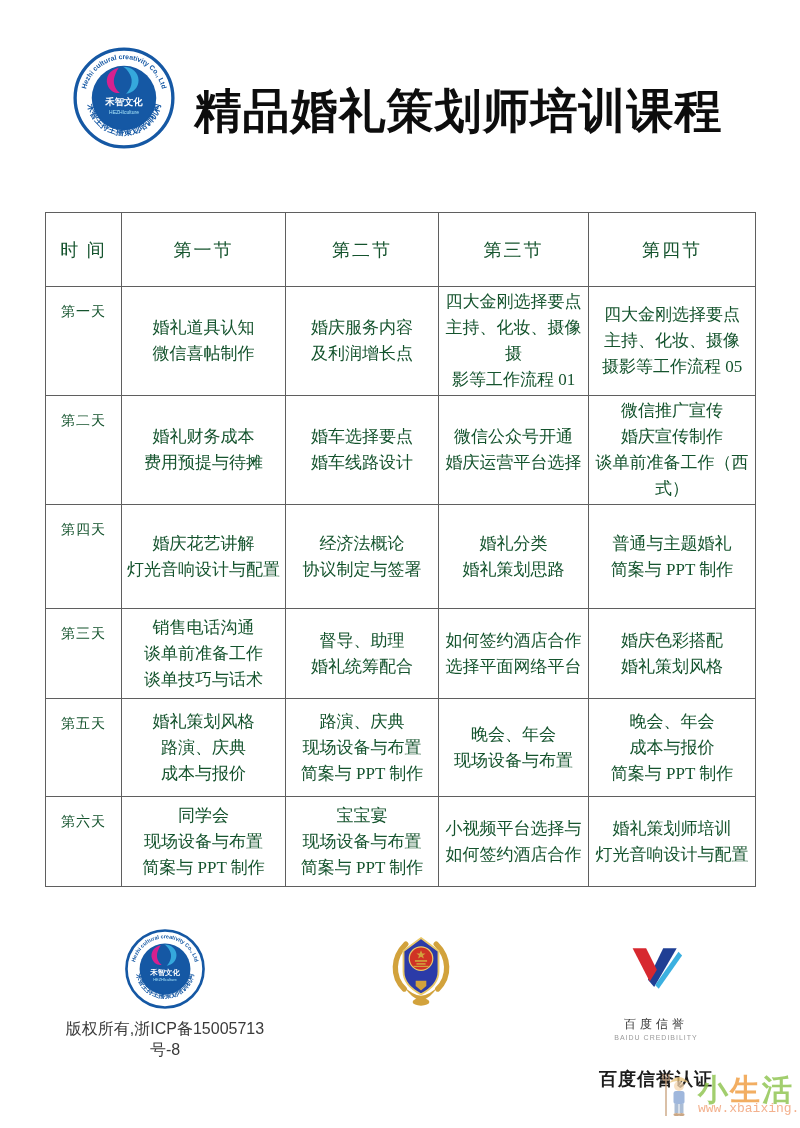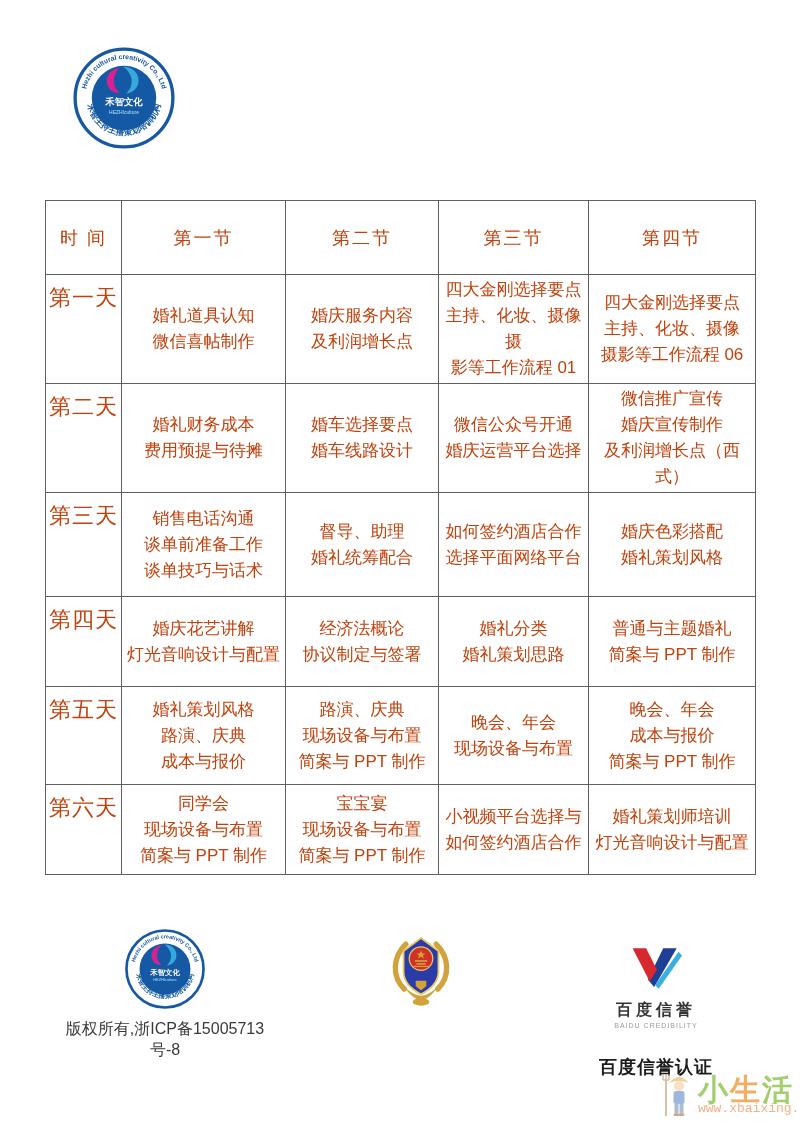--- a/index.html
+++ b/index.html
@@ -14,44 +14,44 @@
   .seal-header{position:absolute;left:72px;top:46px;width:104px;height:104px;}
   .page-title{
     position:absolute;left:186px;top:80px;width:545px;text-align:center;
     font-family:"Liberation Serif","DejaVu Serif",serif;
     font-size:47px;font-weight:700;color:#0d0d0d;letter-spacing:1px;white-space:nowrap;
   }
 
   
   .table-wrap{position:absolute;left:45px;top:200px;width:710px;}
   table{border-collapse:collapse;table-layout:fixed;width:710px;
-        font-family:Liberation Sans, sans-serif;color:#c2410c;}
+        font-family:Liberation Serif, serif;color:#14532d;margin-top:12px;}
   col.c0{width:76px}col.c1{width:164px}col.c2{width:153px}col.c3{width:150px}col.c4{width:167px}
   th,td{border:1px solid #5f5f5f;text-align:center;padding:2px;}
   thead tr{height:74px;}
   tbody tr:nth-child(1){height:104px}
   tbody tr:nth-child(2){height:101px}
   tbody tr:nth-child(3){height:104px}
   tbody tr:nth-child(4){height:90px}
   tbody tr:nth-child(5){height:98px}
   tbody tr:nth-child(6){height:90px}
   th{font-size:18px;font-weight:400;letter-spacing:2px;vertical-align:middle;}
-  td.day{font-size:22px;vertical-align:top;padding-top:8px;letter-spacing:1px;}
+  td.day{font-size:14px;vertical-align:top;padding-top:16px;letter-spacing:1px;}
   td.course{font-size:17px;vertical-align:middle;line-height:26px;}
 
   
   .seal-footer{position:absolute;left:124px;top:928px;width:82px;height:82px;}
   .copyright-text{position:absolute;left:60px;top:1019px;width:210px;text-align:center;
     font-size:16px;color:#3a3a3a;}
   .badge-footer{position:absolute;left:383px;top:930px;width:76px;height:80px;}
   .police-text{position:absolute;left:319px;top:1018px;width:204px;text-align:center;
     font-size:19px;font-weight:700;color:#0a0a0a;}
   .baidu-block{position:absolute;left:596px;top:942px;width:120px;text-align:center;}
   .baidu-v{width:54px;height:52px;display:inline-block;}
-  .baidu-cn{font-size:16px;color:#333;letter-spacing:4px;margin-top:2px;font-weight:bold;}
+  .baidu-cn{font-size:12px;color:#333;letter-spacing:4px;margin-top:18px;}
   .baidu-en{font-size:7px;color:#9a9a9a;letter-spacing:1px;margin-top:1px;}
   .baidu-cert{font-size:18px;font-weight:700;color:#1c1c1c;margin-top:26px;letter-spacing:1px;}
 
   
   .watermark{position:absolute;left:662px;top:1070px;width:142px;height:52px;}
   .farmer{position:absolute;left:0;top:2px;width:34px;height:48px;opacity:.75;}
   .wm-name{position:absolute;left:36px;top:0;font-size:30px;font-weight:700;
     letter-spacing:2px;opacity:.8;}
   .wm-url{position:absolute;left:36px;top:31px;font-size:13px;
     font-family:"Liberation Mono","DejaVu Sans Mono",monospace;opacity:.9;}
@@ -124,20 +124,21 @@
       <ellipse cx="19.5" cy="42.5" rx="3" ry="1.6" fill="#b98a5d"></ellipse>
     </symbol>
   </defs>
 </svg>
 
 <div class="page">
 
   <svg class="seal-header" viewBox="0 0 100 100">
     <use href="#seal-logo" xlink:href="#seal-logo"></use>
   </svg>
+  <div class="page-title">精品婚礼策划师培训课程</div>
 
   <div class="table-wrap">
     <table>
       <colgroup>
         <col class="c0">
           <col class="c1">
           <col class="c2">
           <col class="c3">
           <col class="c4">
       </colgroup>
@@ -162,80 +163,80 @@
               <div>及利润增长点</div>
             </td>
             <td class="course">
               <div>四大金刚选择要点</div>
               <div>主持、化妆、摄像摄</div>
               <div>影等工作流程 01</div>
             </td>
             <td class="course">
               <div>四大金刚选择要点</div>
               <div>主持、化妆、摄像</div>
-              <div>摄影等工作流程 06</div>
+              <div>摄影等工作流程 05</div>
             </td>
           </tr>
           <tr>
             <td class="day">第二天</td>
             <td class="course">
               <div>婚礼财务成本</div>
               <div>费用预提与待摊</div>
             </td>
             <td class="course">
               <div>婚车选择要点</div>
               <div>婚车线路设计</div>
             </td>
             <td class="course">
               <div>微信公众号开通</div>
               <div>婚庆运营平台选择</div>
             </td>
             <td class="course">
               <div>微信推广宣传</div>
               <div>婚庆宣传制作</div>
-              <div>及利润增长点（西式）</div>
+              <div>谈单前准备工作（西式）</div>
+            </td>
+          </tr>
+          <tr>
+            <td class="day">第四天</td>
+            <td class="course">
+              <div>婚庆花艺讲解</div>
+              <div>灯光音响设计与配置</div>
+            </td>
+            <td class="course">
+              <div>经济法概论</div>
+              <div>协议制定与签署</div>
+            </td>
+            <td class="course">
+              <div>婚礼分类</div>
+              <div>婚礼策划思路</div>
+            </td>
+            <td class="course">
+              <div>普通与主题婚礼</div>
+              <div>简案与 PPT 制作</div>
             </td>
           </tr>
           <tr>
             <td class="day">第三天</td>
             <td class="course">
               <div>销售电话沟通</div>
               <div>谈单前准备工作</div>
               <div>谈单技巧与话术</div>
             </td>
             <td class="course">
               <div>督导、助理</div>
               <div>婚礼统筹配合</div>
             </td>
             <td class="course">
               <div>如何签约酒店合作</div>
               <div>选择平面网络平台</div>
             </td>
             <td class="course">
               <div>婚庆色彩搭配</div>
               <div>婚礼策划风格</div>
-            </td>
-          </tr>
-          <tr>
-            <td class="day">第四天</td>
-            <td class="course">
-              <div>婚庆花艺讲解</div>
-              <div>灯光音响设计与配置</div>
-            </td>
-            <td class="course">
-              <div>经济法概论</div>
-              <div>协议制定与签署</div>
-            </td>
-            <td class="course">
-              <div>婚礼分类</div>
-              <div>婚礼策划思路</div>
-            </td>
-            <td class="course">
-              <div>普通与主题婚礼</div>
-              <div>简案与 PPT 制作</div>
             </td>
           </tr>
           <tr>
             <td class="day">第五天</td>
             <td class="course">
               <div>婚礼策划风格</div>
               <div>路演、庆典</div>
               <div>成本与报价</div>
             </td>
             <td class="course">

